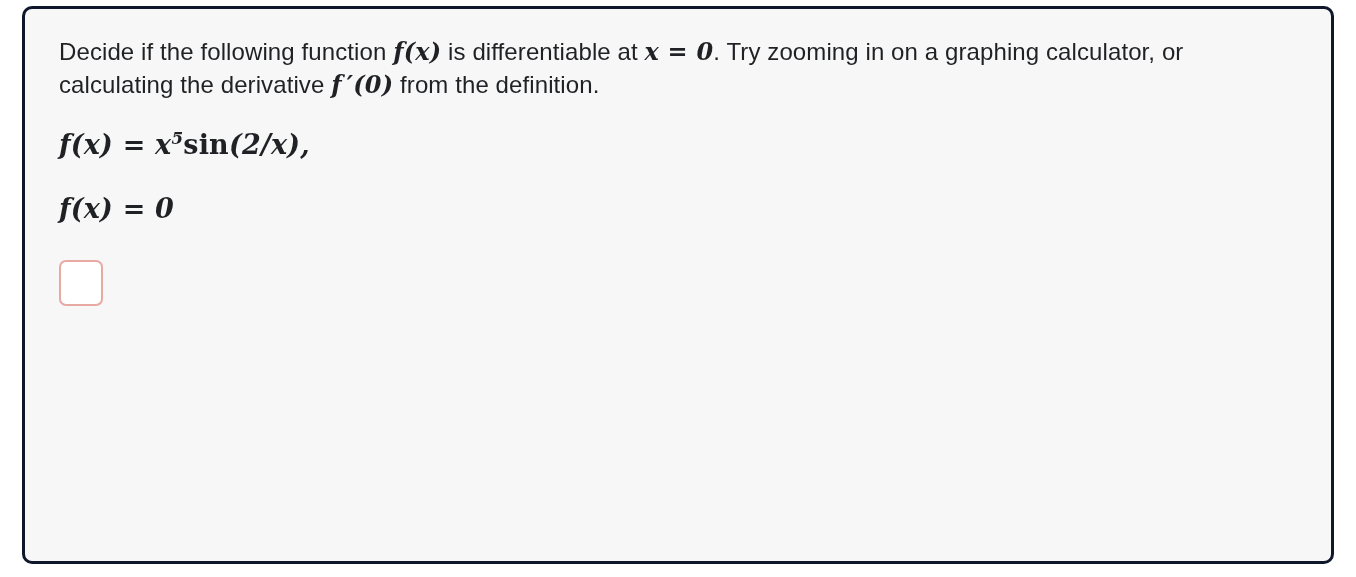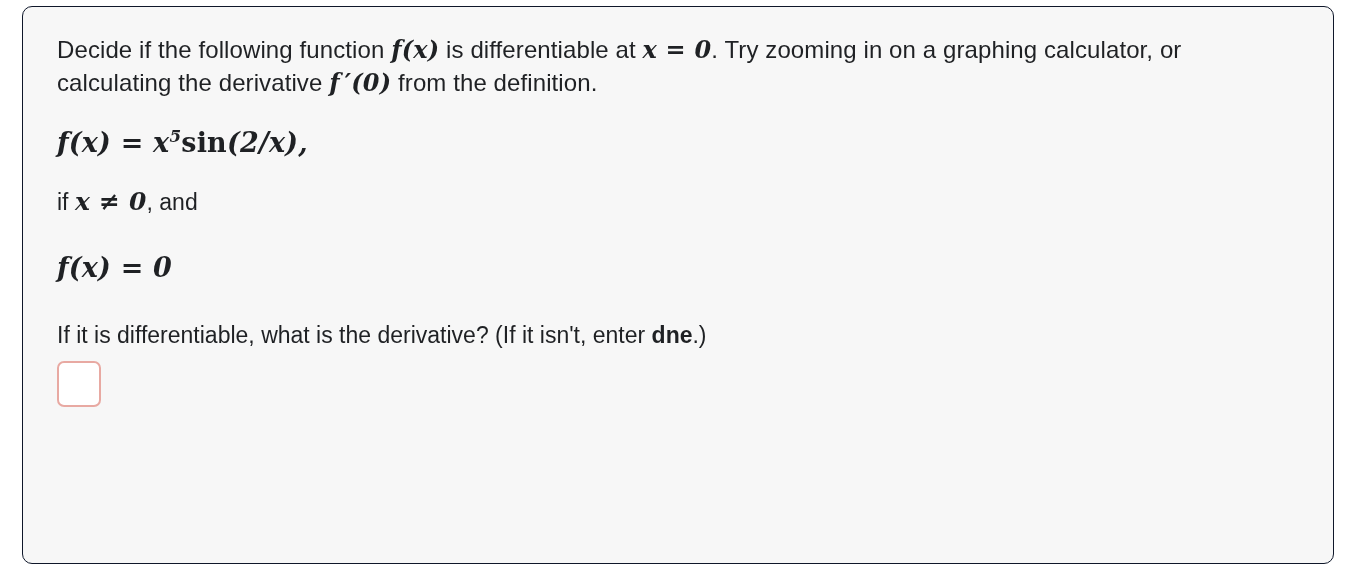--- a/index.html
+++ b/index.html
@@ -14,21 +14,21 @@
     color: #1f2124;
     overflow: hidden;
   }
   .card {
     position: absolute;
     left: 22px;
     top: 6px;
     width: 1312px;
     height: 558px;
     background: #f7f7f7;
-    border: 1px solid #0f172a;
+    border: 3px solid #0f172a;
     border-radius: 10px;
     box-sizing: border-box;
     padding: 26px 34px 20px 34px;
   }
   .prompt {
     font-size: 24px;
     line-height: 1.38;
     letter-spacing: 0.1px;
     color: #1f2124;
     max-width: 1180px;
@@ -106,28 +106,22 @@
 <div class="card">
 
   <div class="prompt">
     <span>Decide if the following function </span><span class="math">f(x)</span><span> is differentiable at </span><span class="math">x = 0</span><span>. Try zooming in on a graphing calculator, or calculating the derivative </span><span class="math">f ′(0)</span><span> from the definition.</span>
   </div>
 
   <div class="display math">
     <span>f(x) = x</span><sup>5</sup><span class="up">sin</span><span>(2/x),</span>
   </div>
 
-  <div class="line">
-    <span>if </span><span class="math">x ≠ 0</span><span>, and</span>
-  </div>
 
   <div class="display second math">f(x) = 0</div>
 
 
-  <div class="question">
-    <span>If it is differentiable, what is the derivative? (If it isn't, enter </span><b>dne</b><span>.)</span>
-  </div>
 
   <div class="answer-row">
     <input class="answer-input" type="text" placeholder="" style="">
   </div>
 
 </div>
 
 </body></html>

